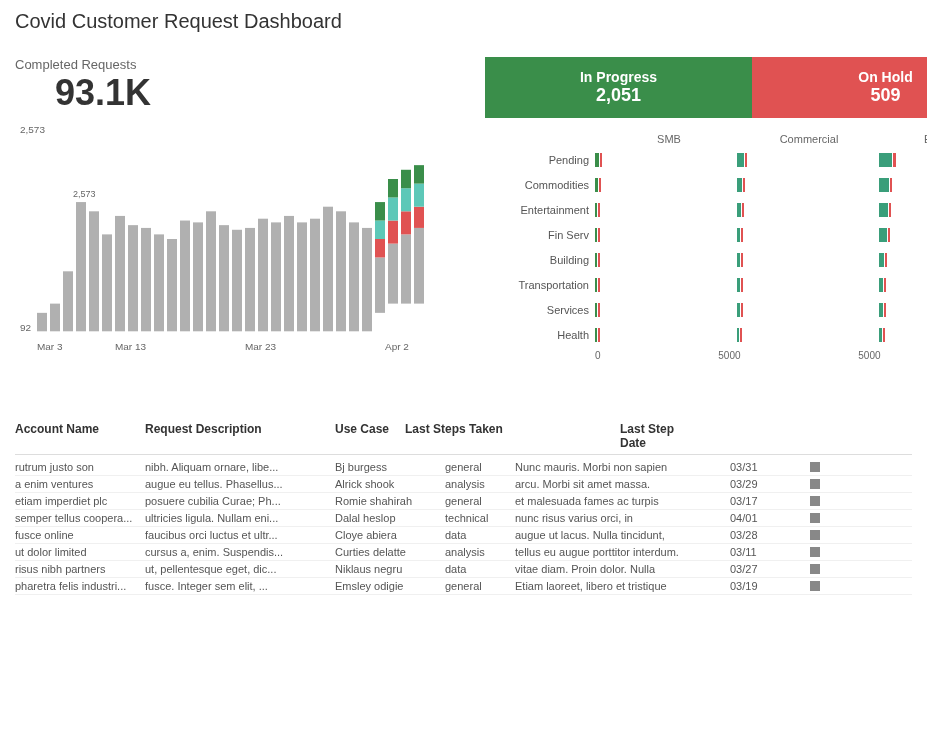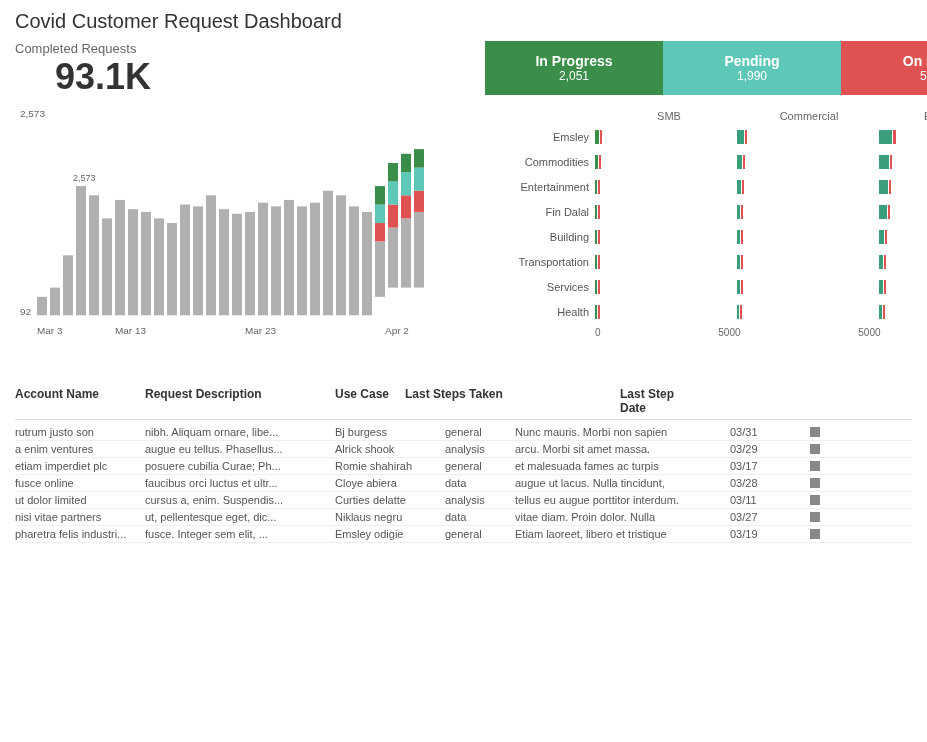--- a/index.html
+++ b/index.html
@@ -1,37 +1,37 @@
 <!DOCTYPE html>
 <html><head>
   <meta charset="utf-8">
   <style>
     * { box-sizing: border-box; margin: 0; padding: 0; }
     body { font-family: Arial, sans-serif; background: #fff; width: 927px; height: 742px; overflow: hidden; font-size: 12px; color: #333; }
 
     .dashboard { width: 927px; height: 742px; padding: 10px 15px; }
 
-    .title { font-size: 20px; font-weight: normal; color: #333; margin-bottom: 8px; }
+    .title { font-size: 20px; font-weight: normal; color: #333; margin-bottom: 24px; }
 
     .top-section { display: flex; gap: 10px; height: 340px; }
 
     .left-panel { width: 460px; flex-shrink: 0; }
     .completed-label { font-size: 13px; color: #666; }
     .completed-value { font-size: 36px; font-weight: bold; color: #333; margin-left: 40px; margin-bottom: 5px; }
 
     .chart-area { position: relative; width: 100%; height: 270px; }
 
     .right-panel { flex: 1; }
     .status-cards { display: flex; gap: 0; margin-bottom: 15px; }
     .status-card { flex: 1; text-align: center; padding: 12px 24px; color: white; }
     .status-card.progress { background: #3a8e4a; }
     .status-card.pending { background: #5dc8b8; }
     .status-card.onhold { background: #e05252; }
     .status-card-label { font-size: 14px; font-weight: bold; }
-    .status-card-value { font-size: 12px; font-weight: normal; }
+    .status-card-value { font-size: 18px; font-weight: bold; }
 
     .segment-chart { width: 100%; }
     .segment-header { display: flex; justify-content: flex-end; gap: 0; font-size: 11px; color: #666; margin-bottom: 4px; }
     .segment-col-header { width: 140px; text-align: center; }
 
     .segment-row { display: flex; align-items: center; height: 22px; margin-bottom: 3px; }
     .segment-row-label { width: 110px; text-align: right; font-size: 11px; color: #555; padding-right: 6px; }
     .segment-bars { display: flex; gap: 2px; }
     .segment-group { width: 140px; display: flex; align-items: center; gap: 1px; }
     .seg-bar { height: 14px; }
@@ -39,21 +39,21 @@
     .seg-bar.smb-red { background: #e05252; }
     .seg-bar.comm-green { background: #3a9e7a; }
     .seg-bar.comm-red { background: #e05252; }
     .seg-bar.ent-green { background: #3a9e7a; }
     .seg-bar.ent-red { background: #e05252; }
 
     .segment-axis { display: flex; font-size: 10px; color: #666; margin-top: 4px; }
     .seg-axis-group { width: 140px; display: flex; justify-content: space-between; }
     .seg-axis-offset { width: 110px; }
 
-    .bottom-table { margin-top: 6px; width: 100%; }
+    .bottom-table { margin-top: 25px; width: 100%; }
     .table-header { display: flex; font-weight: bold; font-size: 12px; color: #333; border-bottom: 1px solid #ddd; padding-bottom: 4px; margin-bottom: 4px; }
     .table-row-data { display: flex; font-size: 11px; color: #555; padding: 2px 0; border-bottom: 1px solid #f0f0f0; }
     .col-account { width: 130px; overflow: hidden; text-overflow: ellipsis; white-space: nowrap; }
     .col-desc { width: 190px; overflow: hidden; text-overflow: ellipsis; white-space: nowrap; }
     .col-assignee { width: 110px; overflow: hidden; text-overflow: ellipsis; white-space: nowrap; }
     .col-usecase { width: 70px; overflow: hidden; text-overflow: ellipsis; white-space: nowrap; }
     .col-laststeps { width: 215px; overflow: hidden; text-overflow: ellipsis; white-space: nowrap; }
     .col-lastdate { width: 80px; }
     .col-indicator { width: 30px; display: flex; align-items: center; gap: 2px; }
     .indicator-box { width: 10px; height: 10px; background: #aaa; display: inline-block; }
@@ -132,40 +132,36 @@
         </svg>
       </div>
     </div>
 
     <div class="right-panel">
       <div class="status-cards">
         <div class="status-card progress">
           <div class="status-card-label">In Progress</div>
           <div class="status-card-value">2,051</div>
         </div>
-        <div class="status-card pending">
-          <div class="status-card-label">Pending</div>
-          <div class="status-card-value">1,990</div>
-        </div>
         <div class="status-card onhold">
           <div class="status-card-label">On Hold</div>
           <div class="status-card-value">509</div>
         </div>
       </div>
 
       <div class="segment-chart">
         <div class="segment-header">
           <div class="segment-col-header">SMB</div>
           <div class="segment-col-header">Commercial</div>
           <div class="segment-col-header">Enterprise</div>
         </div>
 
         <div id="segment-rows-container">
             <div class="segment-row">
-    <div class="segment-row-label">Emsley</div>
+    <div class="segment-row-label">Pending</div>
     <div class="segment-bars">
       <div class="segment-group">
         <div class="seg-bar smb-green" style="width:4.4px"></div>
         <div class="seg-bar smb-red" style="width:2px"></div>
       </div>
       <div class="segment-group">
         <div class="seg-bar comm-green" style="width:6.6px"></div>
         <div class="seg-bar comm-red" style="width:2px"></div>
       </div>
       <div class="segment-group">
@@ -202,21 +198,21 @@
         <div class="seg-bar comm-green" style="width:4.4px"></div>
         <div class="seg-bar comm-red" style="width:2px"></div>
       </div>
       <div class="segment-group">
         <div class="seg-bar ent-green" style="width:9.24px"></div>
         <div class="seg-bar ent-red" style="width:2.2px"></div>
       </div>
     </div>
   </div>
             <div class="segment-row">
-    <div class="segment-row-label">Fin Dalal</div>
+    <div class="segment-row-label">Fin Serv</div>
     <div class="segment-bars">
       <div class="segment-group">
         <div class="seg-bar smb-green" style="width:2px"></div>
         <div class="seg-bar smb-red" style="width:2px"></div>
       </div>
       <div class="segment-group">
         <div class="seg-bar comm-green" style="width:3.3px"></div>
         <div class="seg-bar comm-red" style="width:2px"></div>
       </div>
       <div class="segment-group">
@@ -349,20 +345,31 @@
     <div class="col-desc">posuere cubilia Curae; Ph...</div>
     <div class="col-assignee">Romie shahirah</div>
     <div class="col-usecase">general</div>
     <div class="col-laststeps">et malesuada fames ac turpis</div>
     <div class="col-lastdate">03/17</div>
     <div class="col-indicator">
       <span class="indicator-box" style="background:#888"></span>
     </div>
   </div>
         <div class="table-row-data">
+    <div class="col-account">semper tellus coopera...</div>
+    <div class="col-desc">ultricies ligula. Nullam eni...</div>
+    <div class="col-assignee">Dalal heslop</div>
+    <div class="col-usecase">technical</div>
+    <div class="col-laststeps">nunc risus varius orci, in</div>
+    <div class="col-lastdate">04/01</div>
+    <div class="col-indicator">
+      <span class="indicator-box" style="background:#888"></span>
+    </div>
+  </div>
+        <div class="table-row-data">
     <div class="col-account">fusce online</div>
     <div class="col-desc">faucibus orci luctus et ultr...</div>
     <div class="col-assignee">Cloye abiera</div>
     <div class="col-usecase">data</div>
     <div class="col-laststeps">augue ut lacus. Nulla tincidunt,</div>
     <div class="col-lastdate">03/28</div>
     <div class="col-indicator">
       <span class="indicator-box" style="background:#888"></span>
     </div>
   </div>
@@ -371,21 +378,21 @@
     <div class="col-desc">cursus a, enim. Suspendis...</div>
     <div class="col-assignee">Curties delatte</div>
     <div class="col-usecase">analysis</div>
     <div class="col-laststeps">tellus eu augue porttitor interdum.</div>
     <div class="col-lastdate">03/11</div>
     <div class="col-indicator">
       <span class="indicator-box" style="background:#888"></span>
     </div>
   </div>
         <div class="table-row-data">
-    <div class="col-account">nisi vitae partners</div>
+    <div class="col-account">risus nibh partners</div>
     <div class="col-desc">ut, pellentesque eget, dic...</div>
     <div class="col-assignee">Niklaus negru</div>
     <div class="col-usecase">data</div>
     <div class="col-laststeps">vitae diam. Proin dolor. Nulla</div>
     <div class="col-lastdate">03/27</div>
     <div class="col-indicator">
       <span class="indicator-box" style="background:#888"></span>
     </div>
   </div>
         <div class="table-row-data">

